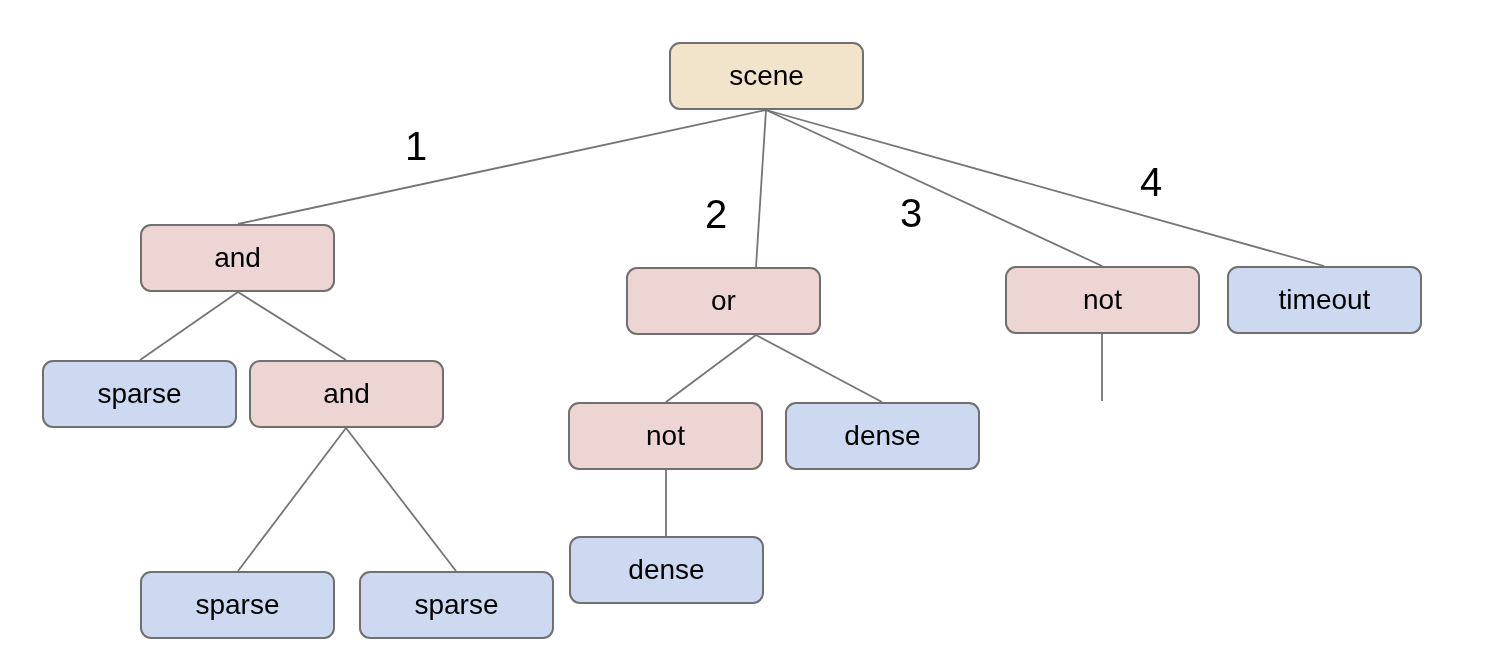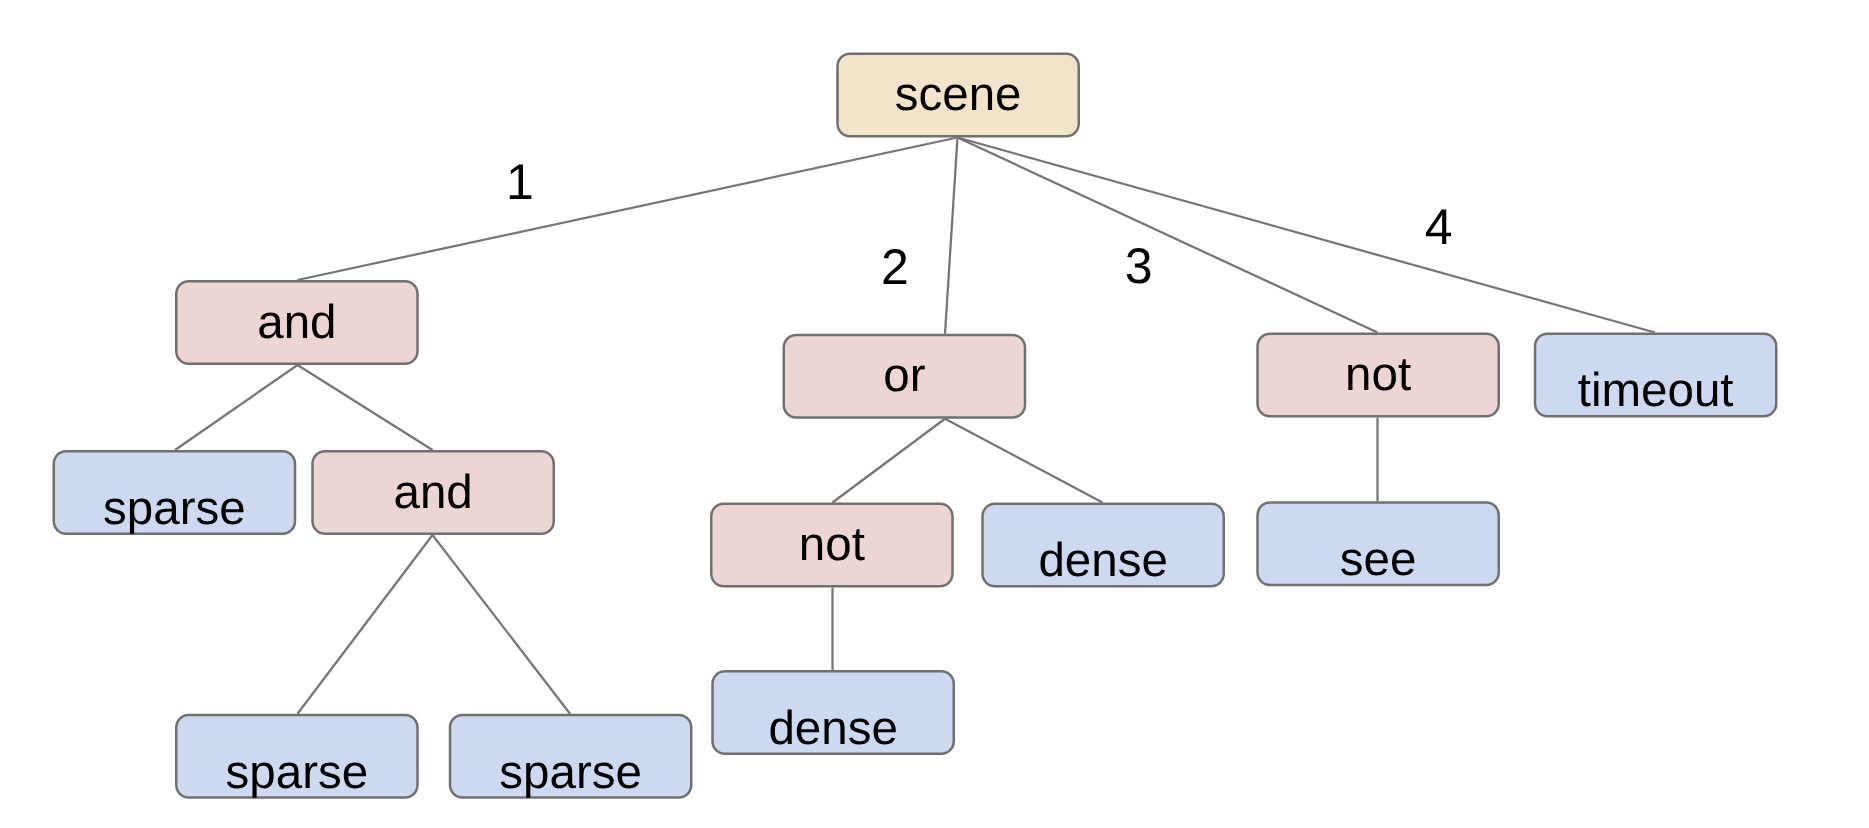--- a/index.html
+++ b/index.html
@@ -31,27 +31,27 @@
   .node {
     position: absolute;
     width: 195px;
     height: 68px;
     box-sizing: border-box;
     border: 2px solid #707070;
     border-radius: 11px;
     display: flex;
     align-items: center;
     justify-content: center;
-    font-size: 38px;
+    font-size: 28px;
     line-height: 1;
     cursor: default;
   }
   .node.root { background: #f2e4ca; }
   .node.op   { background: #ecd5d3; }
-  .node.leaf { background: #cdd9f0; align-items: flex-end; }
+  .node.leaf { background: #cdd9f0; }
   .edge-label {
     position: absolute;
     transform: translate(-50%, -50%);
     font-size: 40px;
     line-height: 1;
     color: #000000;
   }
 </style>
 </head>
 <body>
@@ -107,23 +107,20 @@
   </div>
 
   <div class="node op" style="left:568px;  top:402px">
     <span>not</span>
   </div>
 
   <div class="node leaf" style="left:785px;  top:402px">
     <span>dense</span>
   </div>
 
-  <div class="node leaf" style="left:1005px; top:401px">
-    <span>see</span>
-  </div>
 
   <div class="node leaf" style="left:569px;  top:536px">
     <span>dense</span>
   </div>
 
   <div class="node leaf" style="left:140px;  top:571px">
     <span>sparse</span>
   </div>
 
   <div class="node leaf" style="left:359px;  top:571px">

